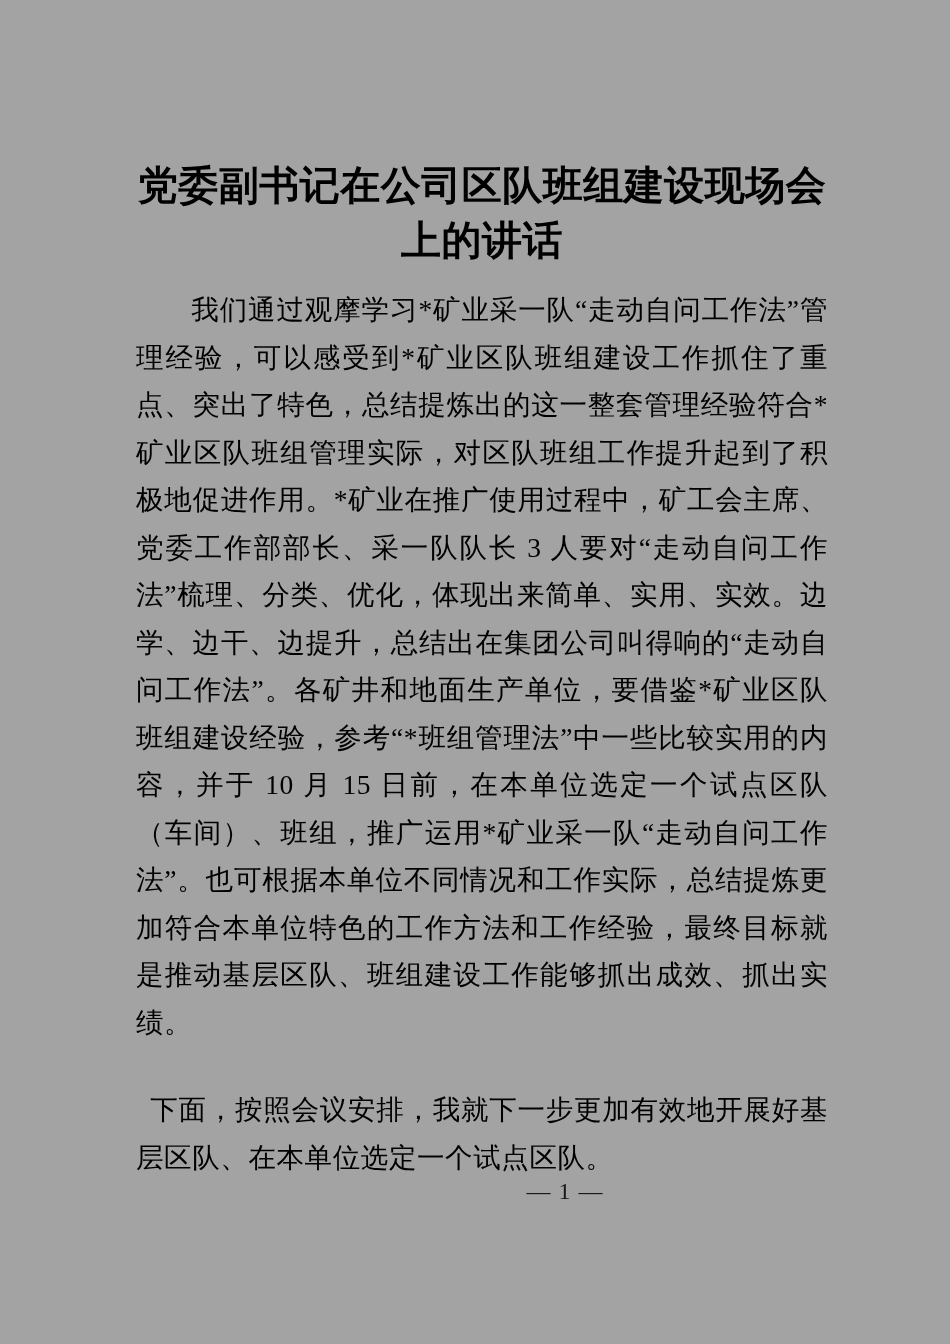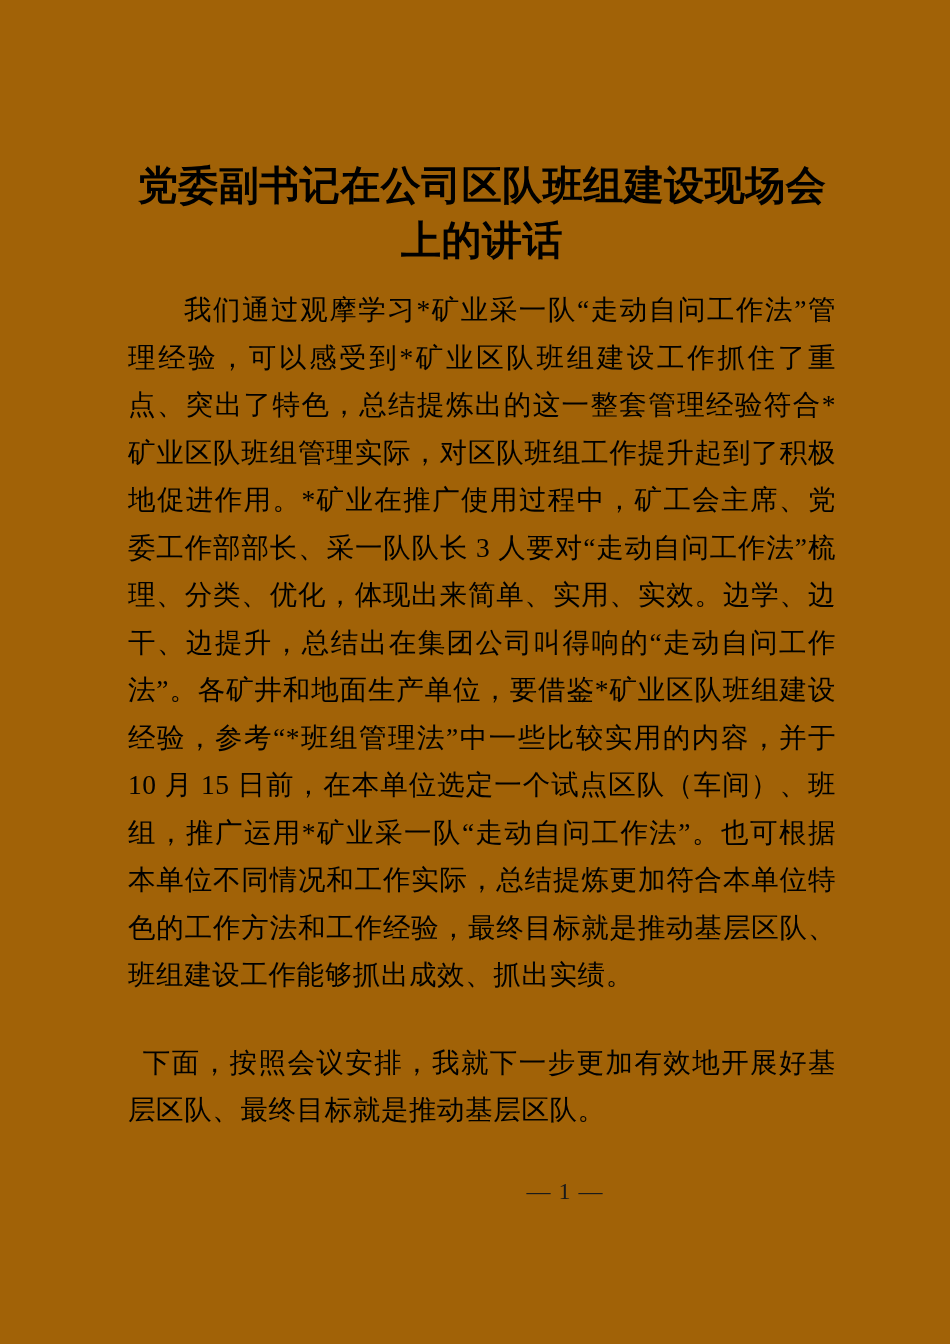--- a/index.html
+++ b/index.html
@@ -5,21 +5,21 @@
   html, body {
     margin: 0;
     padding: 0;
     background: #ffffff;
   }
 
   .page {
     position: relative;
     width: 950px;
     height: 1344px;
-    background: #a16207;
+    background: #a3a3a3;
     box-sizing: border-box;
     overflow: hidden;
     font-family: "Liberation Serif", "DejaVu Serif", serif;
     color: #000000;
   }
 
   .content {
     position: absolute;
     left: 128px;
     top: 158px;
@@ -37,21 +37,21 @@
     color: #000000;
   }
 
   .para {
     font-family: "Liberation Serif", "DejaVu Serif", serif;
     font-size: 27.5px;
     line-height: 47.5px;
     text-align: justify;
     text-align-last: left;
     text-justify: inter-character;
-    margin: 0;
+    margin: 8px;
     color: #000000;
     letter-spacing: 0.6px;
   }
 
   .para + .para {
     margin-top: 40px;
   }
 
   .para .indent {
     display: inline-block;
@@ -84,20 +84,20 @@
 <body>
 
 <div class="page">
 
   <div class="content">
 
     <h1 class="doc-title">党委副书记在公司区队班组建设现场会上的讲话</h1>
 
     <p class="para"><span class="indent"></span><span>我们通过观摩学习*矿业采一队“走动自问工作法”管理经验，可以感受到*矿业区队班组建设工作抓住了重点、突出了特色，总结提炼出的这一整套管理经验符合*矿业区队班组管理实际，对区队班组工作提升起到了积极地促进作用。*矿业在推广使用过程中，矿工会主席、党委工作部部长、采一队队长 3 人要对“走动自问工作法”梳理、分类、优化，体现出来简单、实用、实效。边学、边干、边提升，总结出在集团公司叫得响的“走动自问工作法”。各矿井和地面生产单位，要借鉴*矿业区队班组建设经验，参考“*班组管理法”中一些比较实用的内容，并于 10 月 15 日前，在本单位选定一个试点区队（车间）、班组，推广运用*矿业采一队“走动自问工作法”。也可根据本单位不同情况和工作实际，总结提炼更加符合本单位特色的工作方法和工作经验，最终目标就是推动基层区队、班组建设工作能够抓出成效、抓出实绩。</span></p>
 
-    <p class="para"><span class="indent-sm"></span><span>下面，按照会议安排，我就下一步更加有效地开展好基层区队、最终目标就是推动基层区队。</span></p>
+    <p class="para"><span class="indent-sm"></span><span>下面，按照会议安排，我就下一步更加有效地开展好基层区队、在本单位选定一个试点区队。</span></p>
 
 
   </div>
 
   <div class="page-number"><span class="pn-inner">— 1 —</span></div>
 
 </div>
 
 </body></html>

